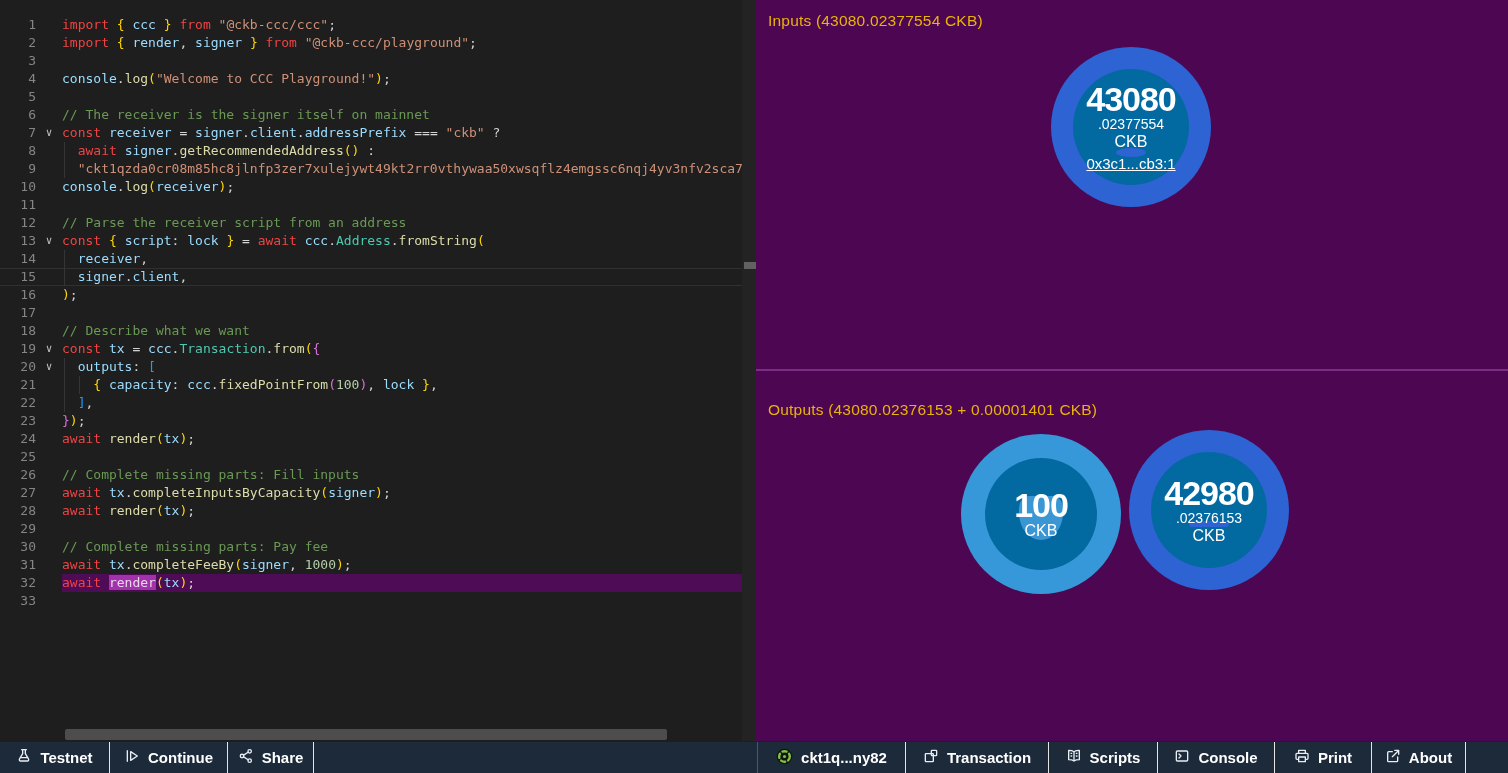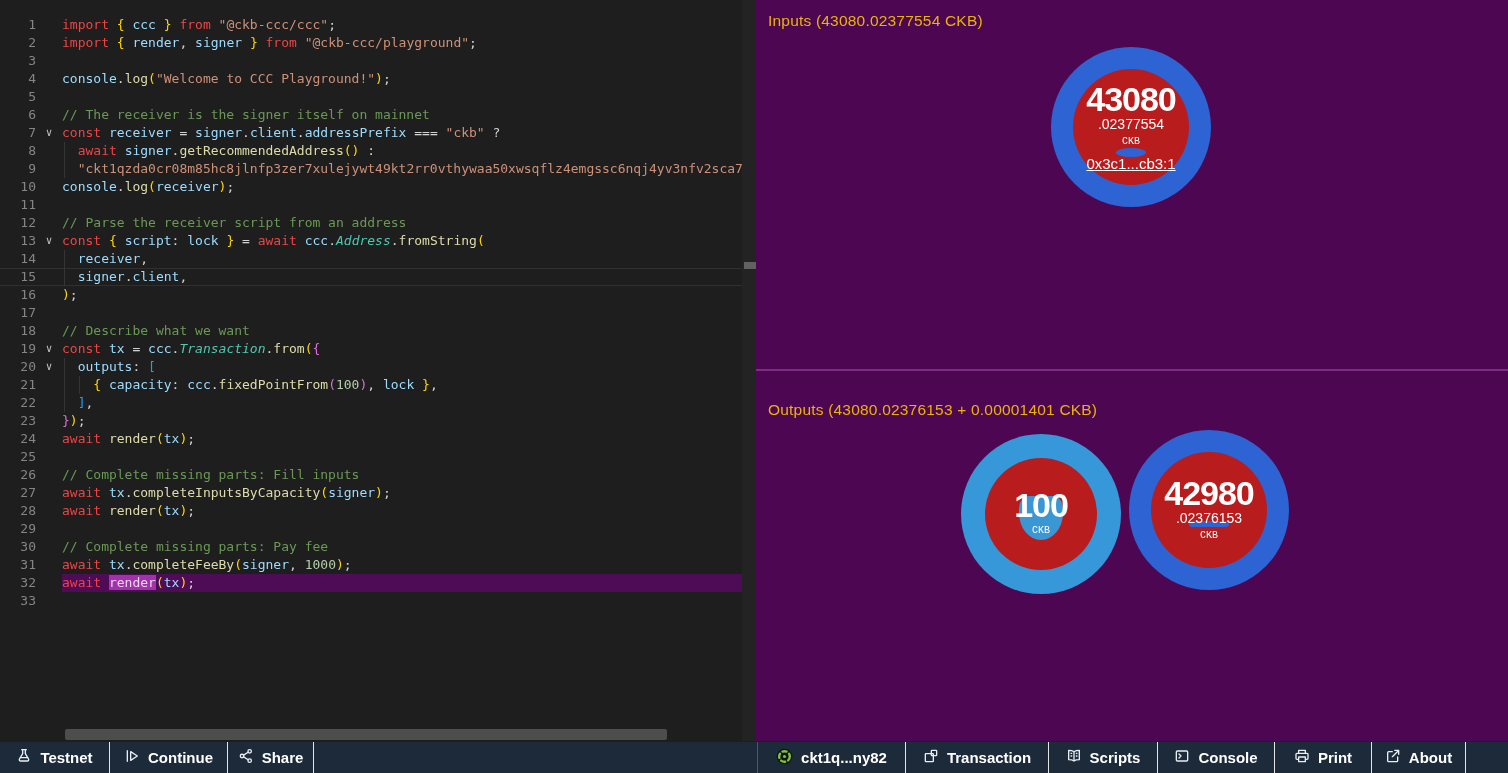--- a/index.html
+++ b/index.html
@@ -16,45 +16,45 @@
   .num  { width:36px; text-align:right; color:#858585; flex:none; }
   .chev { width:26px; text-align:center; color:#bfbfbf; font-size:11px; flex:none; }
   .code { flex:1; overflow:hidden; position:relative; color:#d4d4d4; }
   .line.g1 .code::before { content:""; position:absolute; left:2px; top:0; bottom:0; width:1px; background:#353535; }
   .line.g2 .code::before { content:""; position:absolute; left:2px; top:0; bottom:0; width:1px; background:#353535; }
   .line.g2 .code::after  { content:""; position:absolute; left:17px; top:0; bottom:0; width:1px; background:#353535; }
   .line.cur { box-shadow: inset 0 1px 0 #303030, inset 0 -1px 0 #303030; }
   .line.hl .code { background:#4e0b56; }
   .tk-k{color:#ef4444;} .tk-v{color:#9cdcfe;} .tk-f{color:#dcdcaa;}
   .tk-s{color:#ce9178;} .tk-c{color:#6a9955;} .tk-n{color:#b5cea8;}
-  .tk-p{color:#d4d4d4;} .tk-t{color:#4ec9b0;font-style:italic;}
+  .tk-p{color:#d4d4d4;} .tk-t{color:#4ec9b0;}
   .tk-b1{color:#ffd700;} .tk-b2{color:#da70d6;} .tk-b3{color:#179fff;}
   .tk-m{color:#e8d9ea; background:#a232ab;}
   .vtrack { position:absolute; right:0; top:0; width:14px; height:741px; background:#232323; }
   .vmarker { position:absolute; left:744px; top:262px; width:12px; height:7px; background:#616161; }
   .hthumb { position:absolute; left:65px; top:729px; width:602px; height:11px; background:#4d4d4d; border-radius:2px; }
 
   
   .panel { position:absolute; left:756px; top:0; width:752px; height:741px; background:#4d0752; color:#fff; }
   .sec-inputs  { position:absolute; left:0; top:0; width:100%; height:369px; }
   .sec-divider { position:absolute; left:0; top:369px; width:100%; height:2px; background:#7d2d82; }
   .sec-outputs { position:absolute; left:0; top:371px; width:100%; height:370px;margin-top:16px; }
   .panel-title { position:absolute; left:12px; top:12px; font-size:15.5px; color:#eab308; letter-spacing:.2px; }
   .cell { position:absolute; width:160px; height:160px; border-radius:50%;
           display:flex; align-items:center; justify-content:center; }
   .ring-blue  { background:#2e63d3; }
   .ring-light { background:#3698d8; }
-  .cell-inner { position:relative; background:#b91c1c; border-radius:50%;
+  .cell-inner { position:relative; background:#0369a1; border-radius:50%;
                 display:flex; flex-direction:column; align-items:center; justify-content:center;
                 text-align:center; z-index:1; }
   .inner-116 { width:116px; height:116px; }
   .inner-112 { width:112px; height:112px; }
   .amt  { font-size:34px; font-weight:bold; line-height:34px; letter-spacing:-1px; position:relative; z-index:2; }
   .dec  { font-size:14px; line-height:17px; position:relative; z-index:2; }
-  .unit { font-size:10px; line-height:18px; position:relative; z-index:2;font-family:Liberation Mono, monospace; }
+  .unit { font-size:16px; line-height:18px; position:relative; z-index:2; }
   .outpoint { font-size:15px; line-height:18px; color:#fff; text-decoration:underline; position:relative; z-index:2; margin-top:4px; cursor:pointer; }
   .blob-arc  { position:absolute; left:50%; top:79px; transform:translateX(-50%); width:30px; height:9px; background:#2d63d2; border-radius:50%; z-index:1; }
   .blob-drop { position:absolute; left:50%; top:38px; transform:translateX(-50%); width:44px; height:44px; background:#3a97d4;
                border-radius:10px 10px 50% 50% / 12px 12px 62% 62%; z-index:1; }
   .blob-bar  { position:absolute; left:50%; top:69px; transform:translateX(-50%); width:40px; height:6px; background:#2d63d2; border-radius:3px; z-index:1; }
 
   
   .bottombar { position:absolute; left:0; top:741px; width:1508px; height:32px;
                background:#1c2a3a; border-top:1px solid #13202e; display:flex; }
   .tb-btn { display:flex; align-items:center; justify-content:center; gap:8px;

